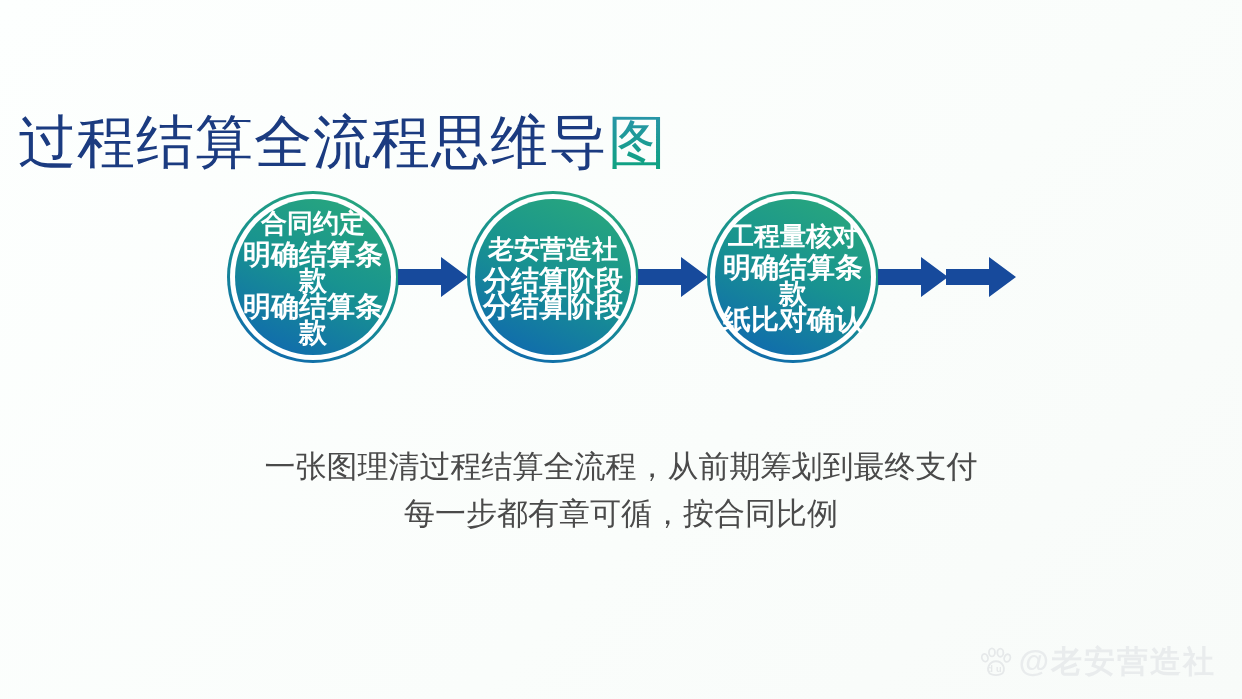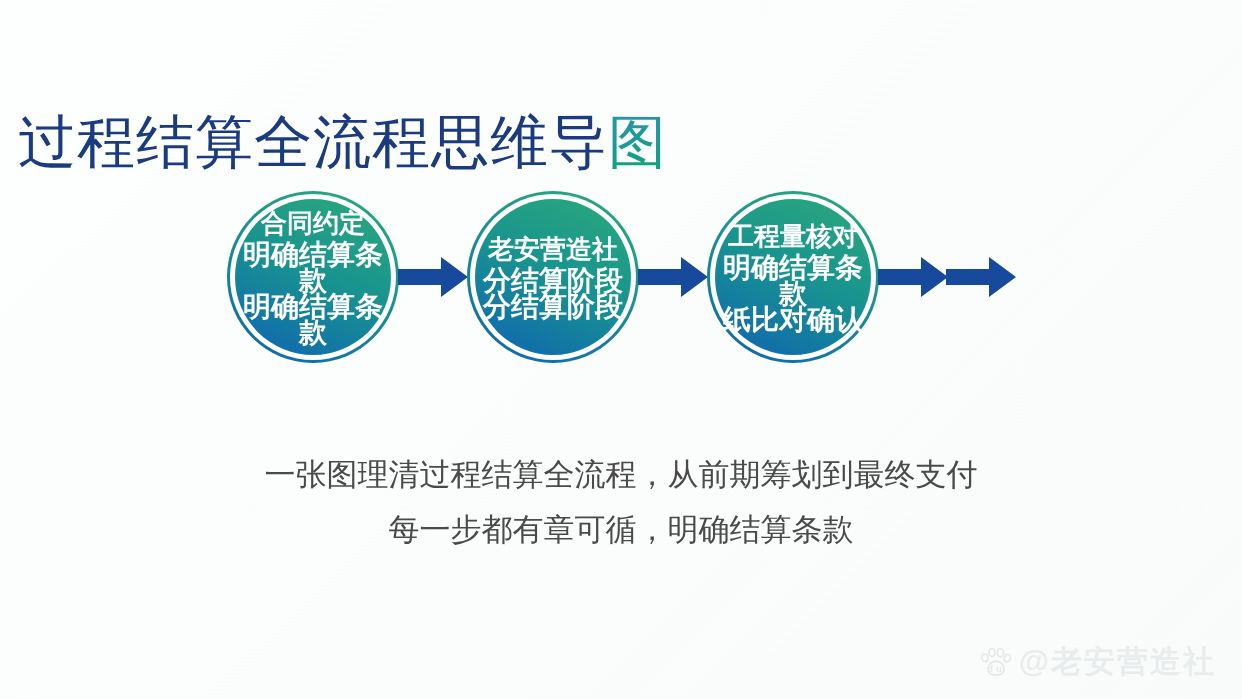--- a/index.html
+++ b/index.html
@@ -45,21 +45,21 @@
     color:#ffffff;text-align:center;
   }
   .step-title{font-size:26px;font-weight:800;line-height:30px;margin-bottom:4px;}
   .step-desc{font-size:28px;font-weight:700;line-height:26px;}
   .arrow{flex:0 0 auto;margin:0 -1px;display:block;}
   
   .caption{
     position:absolute;top:443px;left:0;width:100%;
     text-align:center;color:#4a4a4a;
   }
-  .caption p{margin:8px;font-size:31px;line-height:47px;font-weight:500;}
+  .caption p{margin:0;font-size:31px;line-height:47px;font-weight:500;}
   
   .watermark{
     position:absolute;right:26px;bottom:16px;
     display:flex;align-items:center;gap:5px;
     color:#e9eced;font-size:31px;font-weight:600;letter-spacing:2px;
     user-select:none;
   }
   .watermark svg{display:block;}
 </style>
 </head>
@@ -116,21 +116,21 @@
 
     <svg class="arrow" width="70" height="46" viewBox="0 0 70 46">
       <path d="M0,15 H43 V3 L70,23 L43,43 V31 H0 Z" fill="#174a9c"></path>
     </svg>
 
 
   </div>
 
   <div class="caption">
     <p>一张图理清过程结算全流程，从前期筹划到最终支付</p>
-    <p>每一步都有章可循，明确结算条款</p>
+    <p>每一步都有章可循，按合同比例</p>
   </div>
 
   <div class="watermark">
     <svg width="36" height="36" viewBox="0 0 24 24" fill="none" stroke="#e6e9ea" stroke-width="1.2">
       <ellipse cx="4.6" cy="9.2" rx="2" ry="2.6" transform="rotate(-18 4.6 9.2)"></ellipse>
       <ellipse cx="9.3" cy="5.6" rx="2" ry="2.7"></ellipse>
       <ellipse cx="14.9" cy="5.8" rx="2" ry="2.7"></ellipse>
       <ellipse cx="19.5" cy="9.4" rx="2" ry="2.6" transform="rotate(18 19.5 9.4)"></ellipse>
       <path d="M7.2,14.5 C8.2,12.6 10,11.5 12,11.5 C14,11.5 15.8,12.6 16.8,14.5 C17.9,16.6 17.3,19.6 14.9,20.3 C13,20.9 11,20.9 9.1,20.3 C6.7,19.6 6.1,16.6 7.2,14.5 Z"></path>
       <text x="12" y="18.6" text-anchor="middle" font-size="6.2" stroke="none" fill="#e6e9ea">du</text>

